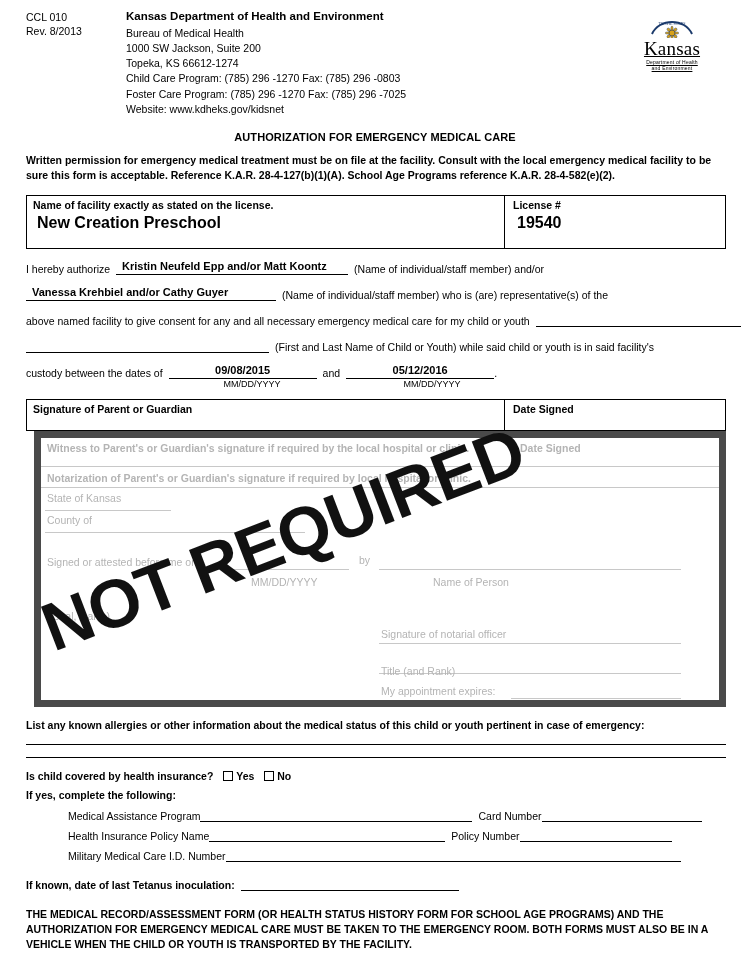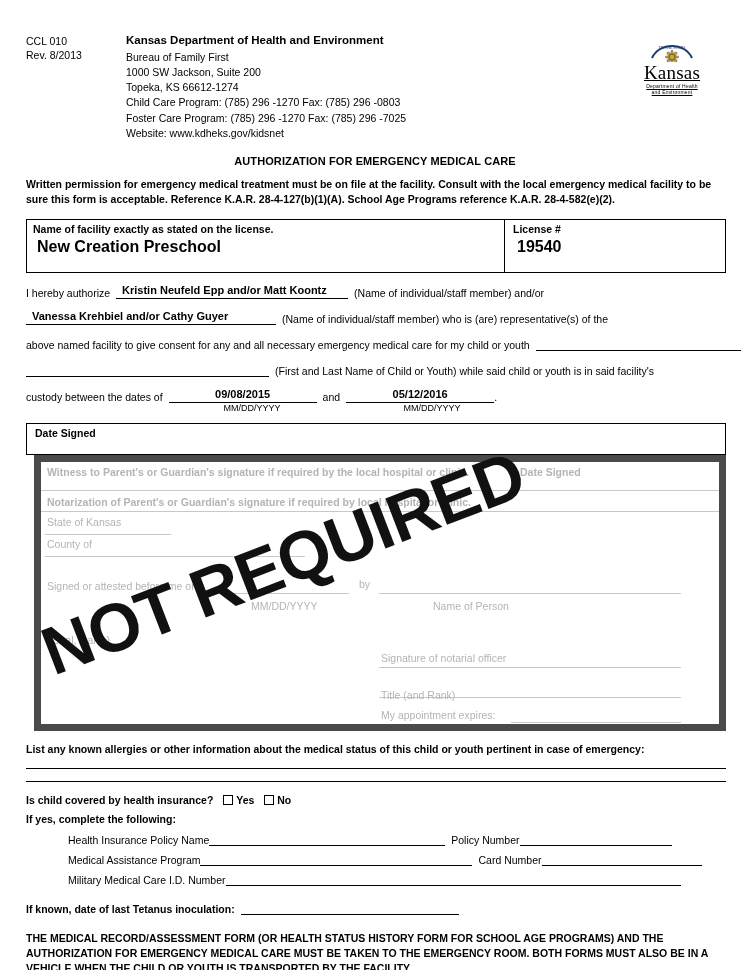--- a/index.html
+++ b/index.html
@@ -19,21 +19,21 @@
     position: relative;
     width: 750px;
     height: 970px;
     padding: 0;
     box-sizing: border-box;
   }
 
   
   .header {
     position: relative;
-    padding: 32px 22px 0 26px;
+    padding: 8px 22px 0 26px;
     display: flex;
     align-items: flex-start;
   }
   .hdr-left {
     width: 100px;
     font-size: 10.5px;
     line-height: 1.35;
     padding-top: 2px;
   }
   .hdr-mid {
@@ -321,21 +321,21 @@
 
 <div class="page">
 
   <div class="header">
     <div class="hdr-left">
       <div>CCL 010</div>
       <div>Rev. 8/2013</div>
     </div>
     <div class="hdr-mid">
       <div class="agency">Kansas Department of Health and Environment</div>
-      <div class="row">Bureau of Family First</div>
+      <div class="row">Bureau of Medical Health</div>
       <div class="row">1000 SW Jackson, Suite 200</div>
       <div class="row">Topeka, KS  66612-1274</div>
       <div class="row">Child Care Program:    (785) 296 -1270    Fax: (785) 296 -0803</div>
       <div class="row">Foster Care Program:  (785) 296 -1270    Fax: (785) 296 -7025</div>
       <div class="row">Website:   www.kdheks.gov/kidsnet</div>
     </div>
     <div class="hdr-right">
       <div class="ks-seal">
         <svg width="46" height="26" viewBox="0 0 46 26">
           <path d="M3 22 C 10 6, 36 6, 43 22" fill="none" stroke="#1b3a6b" stroke-width="2"></path>
@@ -423,20 +423,21 @@
     <div class="mm-row">
       <span style="width:152px"></span>
       <span class="mmdd" style="width:148px">MM/DD/YYYY</span>
       <span style="width:32px"></span>
       <span class="mmdd" style="width:148px">MM/DD/YYYY</span>
     </div>
   </div>
 
   <div class="sig-table">
     <div class="sig-row">
+      <div class="c1">Signature of Parent or Guardian</div>
       <div class="c2">Date Signed</div>
     </div>
   </div>
 
   <div class="grey-wrap">
     <div class="grey-border">
       <div class="grey-inner">
 
         <div class="g-row">
           <div class="gc1">Witness to Parent's or Guardian's signature if required by the local hospital or clinic.</div>
@@ -488,35 +489,35 @@
 
     <div class="q-row">
       <span>Is child covered by health insurance?</span>
       <span class="chk"></span><span>Yes</span>
       <span class="chk"></span><span>No</span>
     </div>
 
     <div class="ifyes">If yes, complete the following:</div>
 
     <div class="flds">
+      <div class="f-row">
+        <span class="lab">Medical Assistance Program</span>
+        <span class="u w3"></span>
+        <span class="sp"></span>
+        <span class="lab">Card Number</span>
+        <span class="u w4"></span>
+      </div>
       <div class="f-row">
         <span class="lab">Health Insurance Policy Name</span>
         <span class="u w1"></span>
         <span class="sp"></span>
         <span class="lab">Policy Number</span>
         <span class="u w2"></span>
       </div>
       <div class="f-row">
-        <span class="lab">Medical Assistance Program</span>
-        <span class="u w3"></span>
-        <span class="sp"></span>
-        <span class="lab">Card Number</span>
-        <span class="u w4"></span>
-      </div>
-      <div class="f-row">
         <span class="lab">Military Medical Care I.D. Number</span>
         <span class="u w5"></span>
       </div>
     </div>
 
     <div class="tet">
       <span>If known, date of last Tetanus inoculation:</span>
       <span class="sp"></span>
       <span class="u"></span>
     </div>

